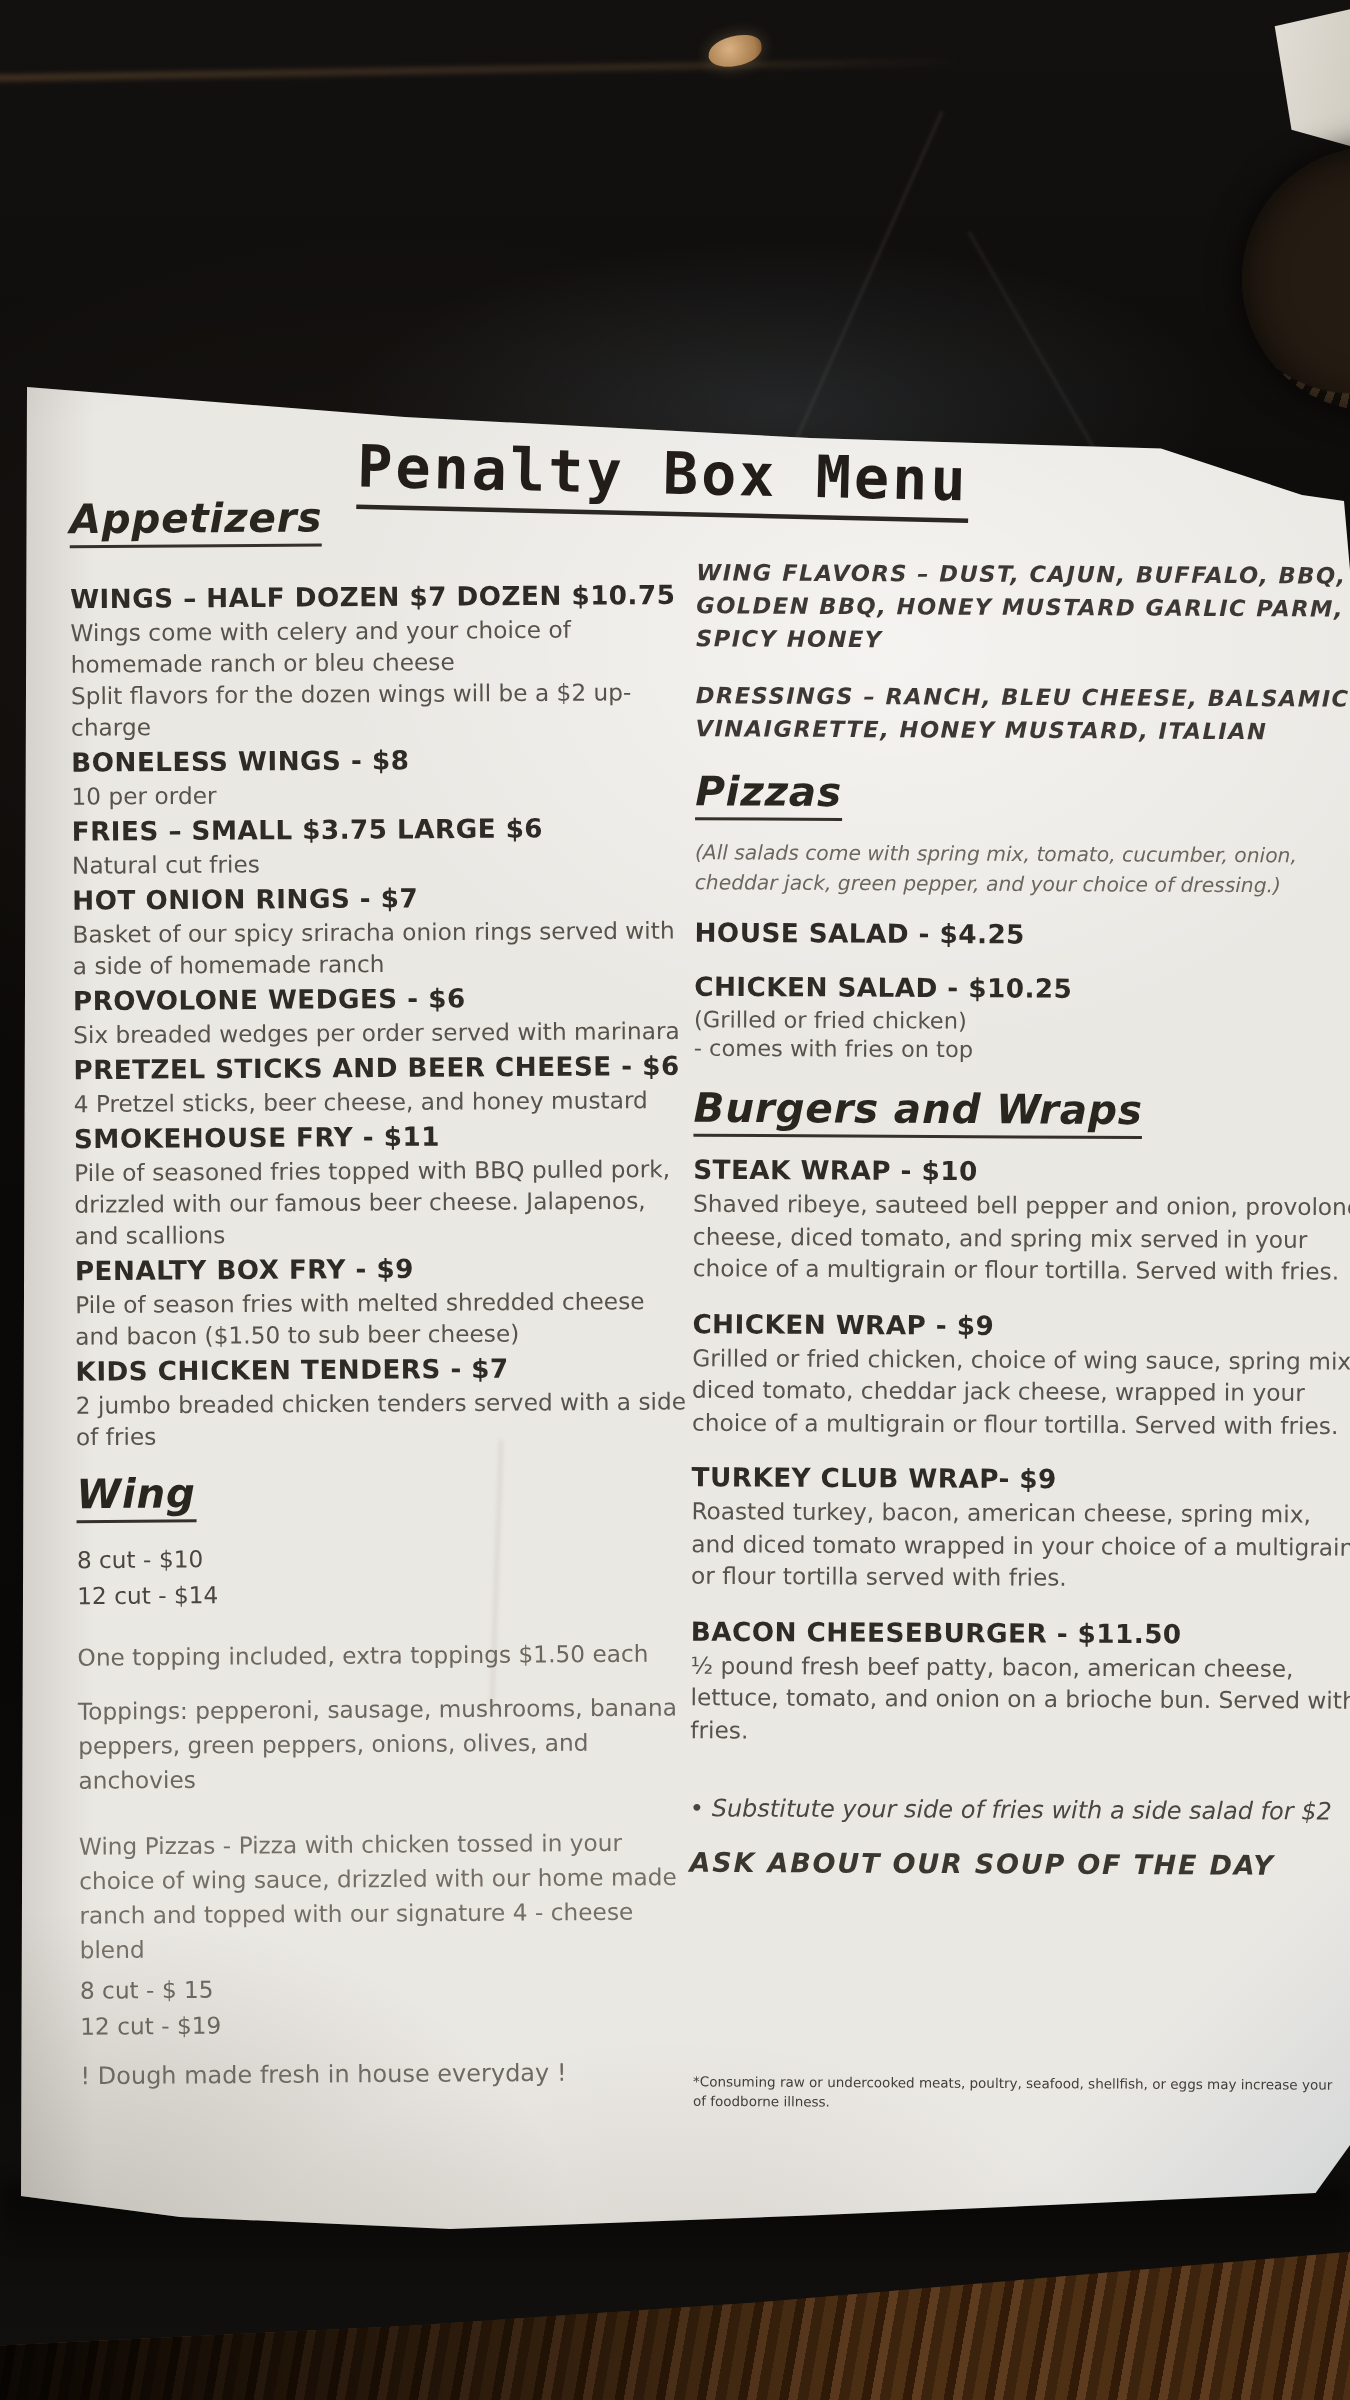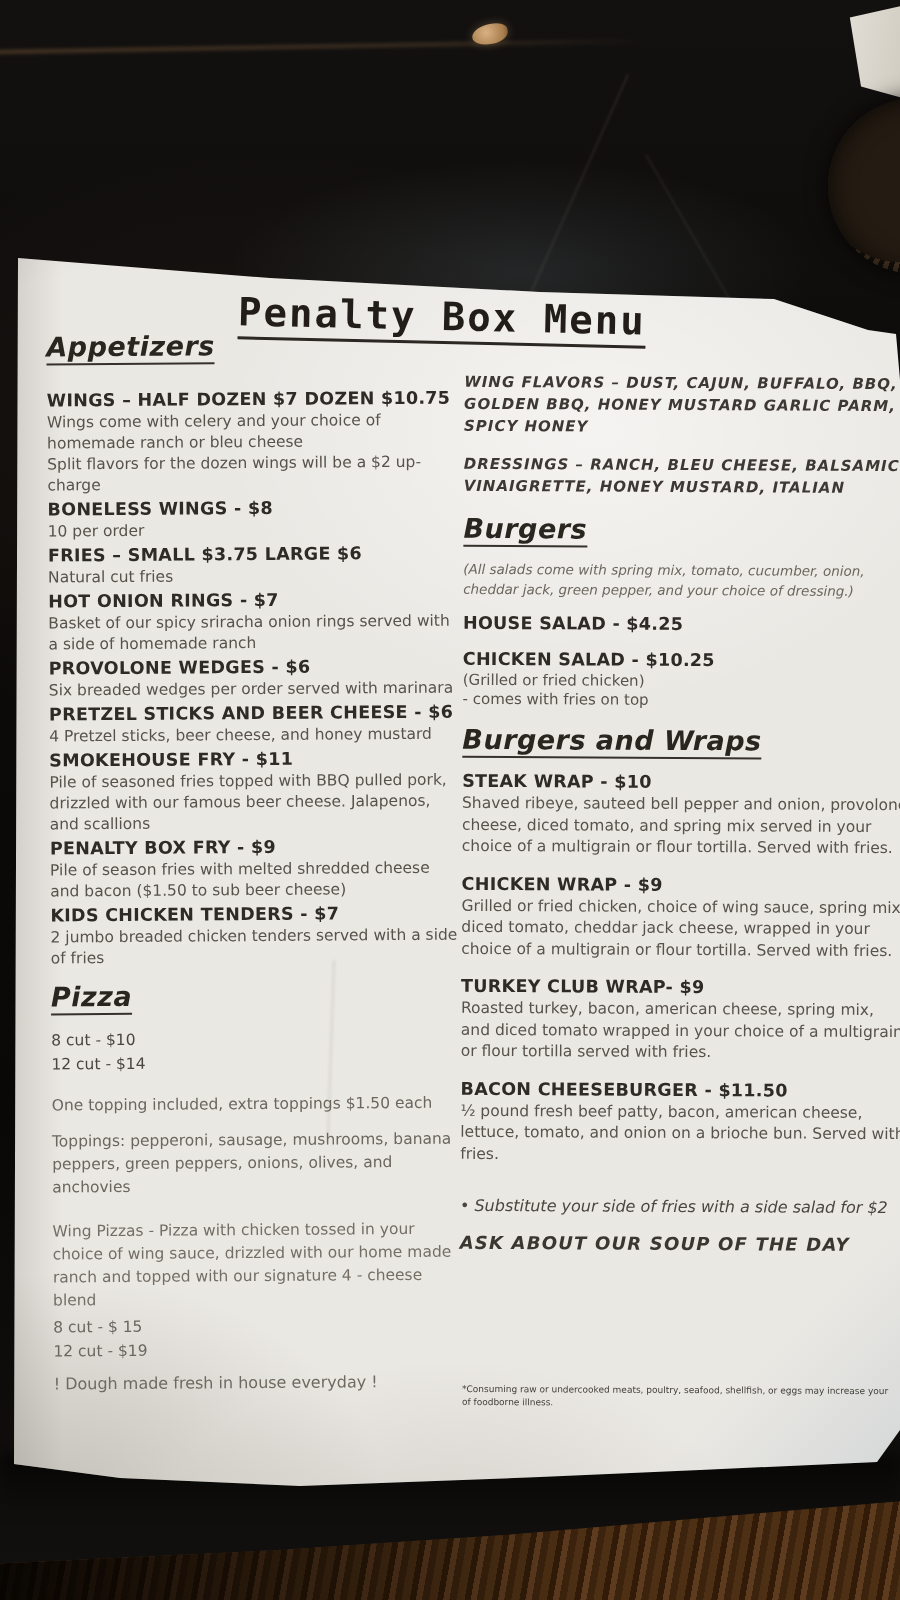--- a/index.html
+++ b/index.html
@@ -153,36 +153,36 @@
         <div class="item">
           <div class="iname">PENALTY BOX FRY - $9</div>
           <div class="idesc">Pile of season fries with melted shredded cheese and bacon ($1.50 to sub beer cheese)</div>
         </div>
         <div class="item">
           <div class="iname">KIDS CHICKEN TENDERS - $7</div>
           <div class="idesc">2 jumbo breaded chicken tenders served with a side of fries</div>
         </div>
       </div>
 
-      <h2 class="pizza-h">Pizza</h2>
+      <h2 class="pizza-h">Wing</h2>
       <div class="pline psizes">8 cut - $10</div>
       <div class="pline">12 cut - $14</div>
       <div class="pline pnote">One topping included, extra toppings $1.50 each</div>
       <div class="pline ptoppings">Toppings: pepperoni, sausage, mushrooms, banana peppers, green peppers, onions, olives, and anchovies</div>
       <div class="pline pwing">Wing Pizzas -  Pizza with chicken tossed in your choice of wing sauce, drizzled with our home made ranch and topped with our signature 4 - cheese blend</div>
       <div class="pline pwsizes">8 cut - $ 15</div>
       <div class="pline" style="color:#6b665e">12 cut - $19</div>
       <div class="pline dough">! Dough made fresh in house everyday !</div>
     </div>
 
     <div class="col-right">
       <div class="caps">WING FLAVORS – DUST, CAJUN, BUFFALO, BBQ, GOLDEN BBQ, HONEY MUSTARD GARLIC PARM, SPICY HONEY</div>
       <div class="caps dressings">DRESSINGS – RANCH, BLEU CHEESE, BALSAMIC VINAIGRETTE, HONEY MUSTARD, ITALIAN</div>
 
-      <div class="salads-h"><h2>Burgers</h2></div>
+      <div class="salads-h"><h2>Pizzas</h2></div>
       <div class="salad-note">(All salads come with spring mix, tomato, cucumber, onion, cheddar jack, green pepper, and your choice of dressing.)</div>
 
       <div class="salad-item">
         <div class="iname">HOUSE SALAD - $4.25</div>
       </div>
       <div class="salad-item">
         <div class="iname">CHICKEN SALAD - $10.25</div>
         <div class="sdesc">(Grilled or fried chicken)</div>
         <div class="sdesc">- comes with fries on top</div>
       </div>

